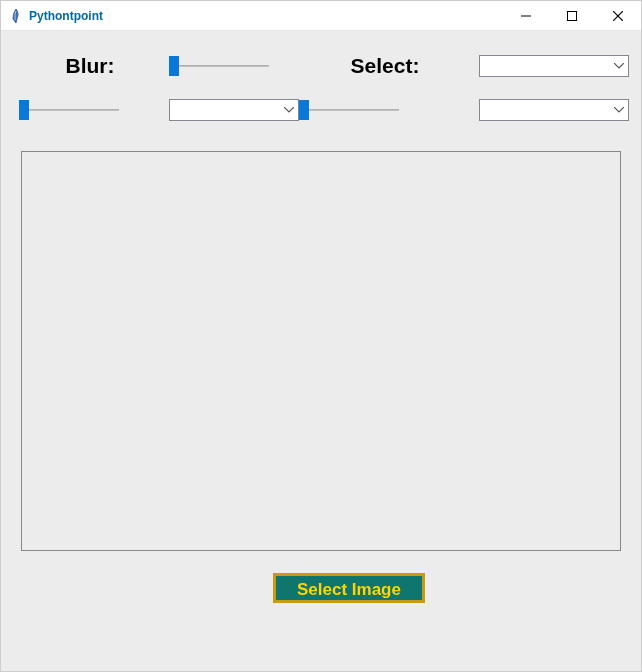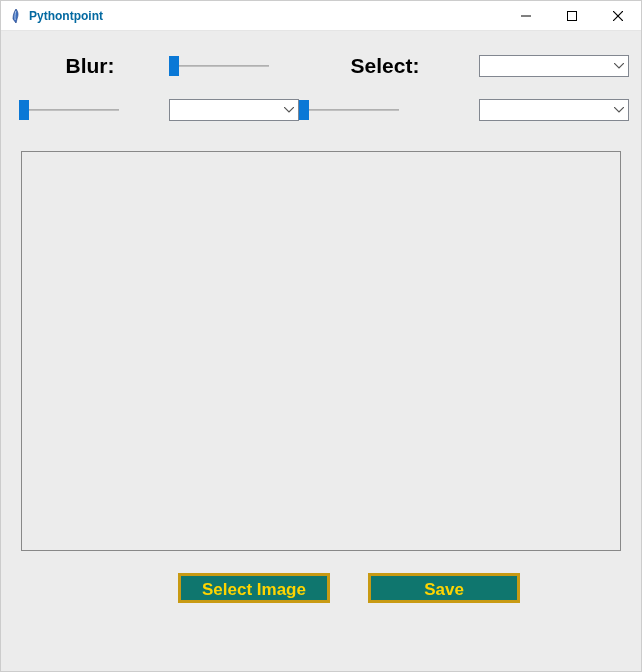--- a/index.html
+++ b/index.html
@@ -237,18 +237,15 @@
       </div>
 
     </div>
 
     <div class="canvas-frame"></div>
 
     <div class="button-row">
       <div class="action-btn">
         <span>Select Image</span>
       </div>
-      <div class="action-btn">
-        <span>Save</span>
-      </div>
     </div>
   </div>
 </div>
 
 </body></html>

